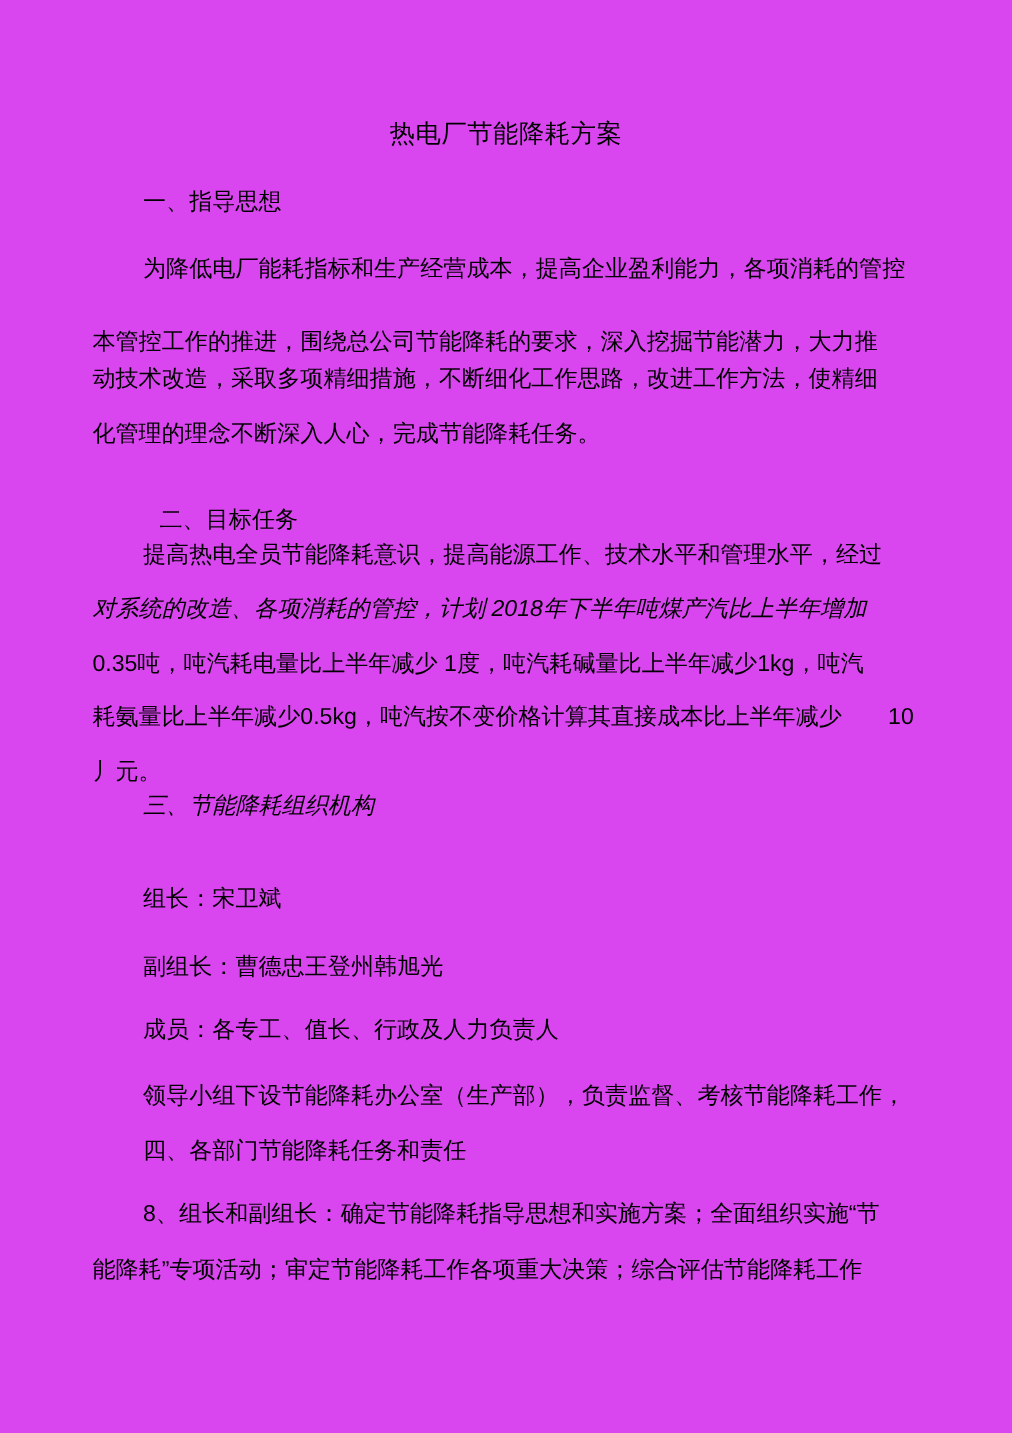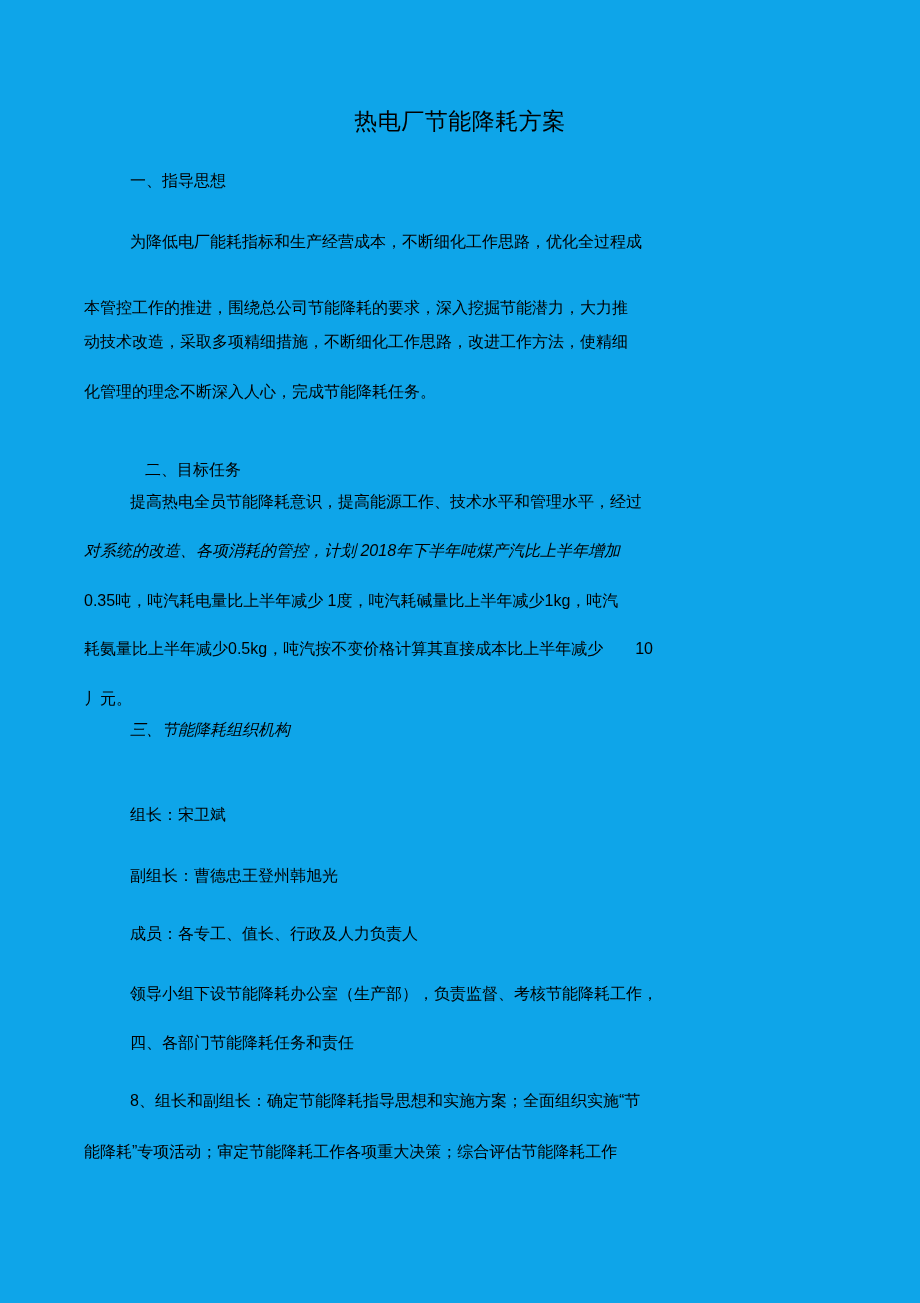--- a/index.html
+++ b/index.html
@@ -4,29 +4,29 @@
 <style>
   html, body {
     margin: 0;
     padding: 0;
     background: #ffffff;
   }
   .page {
     position: relative;
     width: 920px;
     height: 1303px;
-    background: #0ea5e9;
+    background: #d946ef;
     font-family: "Liberation Sans", sans-serif;
     color: #000000;
     overflow: hidden;
   }
   .line {
     position: absolute;
     left: 84px;
-    font-size: 16px;
+    font-size: 21px;
     line-height: 1.25;
     white-space: pre;
     letter-spacing: 0px;
   }
   .ind { left: 130px; }
   .title {
     left: 0;
     width: 100%;
     text-align: center;
     font-size: 23px;
@@ -55,21 +55,21 @@
   .l18 { top: 1142px; }
 </style>
 </head>
 <body>
 
 <div class="page">
 
   <div class="line title t-title">热电厂节能降耗方案</div>
 
   <div class="line ind l0">一、指导思想</div>
-  <div class="line ind l1">为降低电厂能耗指标和生产经营成本，不断细化工作思路，优化全过程成</div>
+  <div class="line ind l1">为降低电厂能耗指标和生产经营成本，提高企业盈利能力，各项消耗的管控</div>
   <div class="line l2">本管控工作的推进，围绕总公司节能降耗的要求，深入挖掘节能潜力，大力推</div>
   <div class="line l3">动技术改造，采取多项精细措施，不断细化工作思路，改进工作方法，使精细</div>
   <div class="line l4">化管理的理念不断深入人心，完成节能降耗任务。</div>
 
   <div class="line ind l5">二、目标任务</div>
   <div class="line ind l6">提高热电全员节能降耗意识，提高能源工作、技术水平和管理水平，经过</div>
   <div class="line l7">对系统的改造、各项消耗的管控，计划 2018年下半年吨煤产汽比上半年增加</div>
   <div class="line l8">0.35吨，吨汽耗电量比上半年减少 1度，吨汽耗碱量比上半年减少1kg，吨汽</div>
   <div class="line l9">耗氨量比上半年减少0.5kg，吨汽按不变价格计算其直接成本比上半年减少　　10</div>
   <div class="line l10">丿元。</div>

